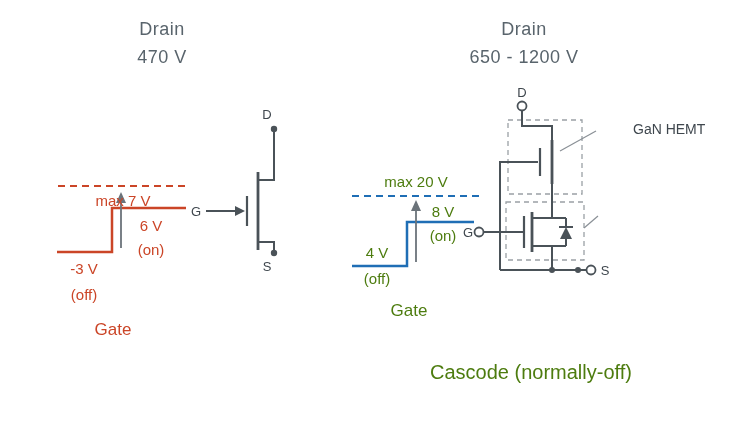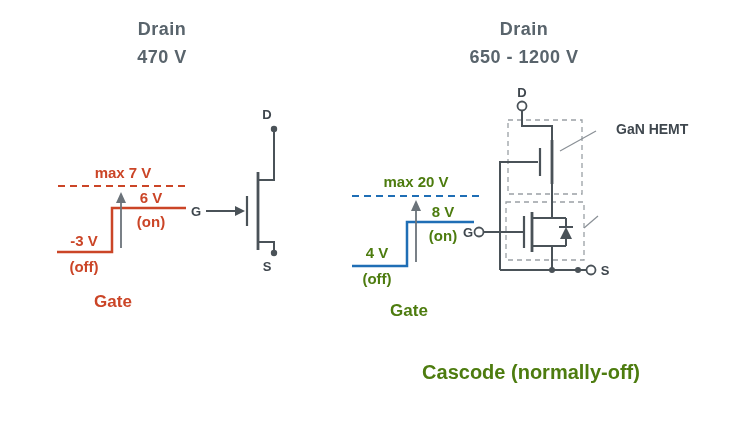--- a/index.html
+++ b/index.html
@@ -8,27 +8,27 @@
     width:737px;height:435px;
     background:#ffffff;
     font-family:"Liberation Sans", sans-serif;
     overflow:hidden;
   }
   #art{position:absolute;left:0;top:0;}
   .lbl{
     position:absolute;
     transform:translate(-50%,-50%);
     white-space:nowrap;
-    font-weight:bold;
+    font-weight:normal;
     line-height:1;
     text-align:center;
   }
   .t-gray{color:#59646c;}
   .t-dark{color:#3f474e;}
-  .t-red{color:#cb4527;}
+  .t-red{color:#cb4527;margin-top:28px;}
   .t-blue{color:#4d7c0f;}
   .f-title{font-size:18px;letter-spacing:0.5px;}
   .f-wave{font-size:15px;}
   .f-axis{font-size:17px;}
   .f-pin{font-size:13px;}
   .f-annot{font-size:14px;}
   .f-caption{font-size:20px;}
 </style>
 </head>
 <body>
@@ -133,17 +133,17 @@
   <div class="lbl t-blue f-wave" style="left:443px;top:211px">8 V</div>
   <div class="lbl t-blue f-wave" style="left:443px;top:235px">(on)</div>
   <div class="lbl t-blue f-wave" style="left:377px;top:252px">4 V</div>
   <div class="lbl t-blue f-wave" style="left:377px;top:278px">(off)</div>
   <div class="lbl t-blue f-axis" style="left:409px;top:310px">Gate</div>
 
   <div class="lbl t-dark f-pin" style="left:522px;top:92px">D</div>
   <div class="lbl t-dark f-pin" style="left:468px;top:232px">G</div>
   <div class="lbl t-dark f-pin" style="left:605px;top:270px">S</div>
 
-  <div class="lbl t-dark f-annot" style="left:653px;top:129px;transform:translate(0,-50%) translateX(-37px)">GaN HEMT</div>
+  <div class="lbl t-dark f-annot" style="left:670px;top:129px;transform:translate(0,-50%) translateX(-37px)">GaN HEMT</div>
 
   <div class="lbl t-blue f-caption" style="left:531px;top:372px">Cascode (normally-off)</div>
 
 </div>
 
 </body></html>

